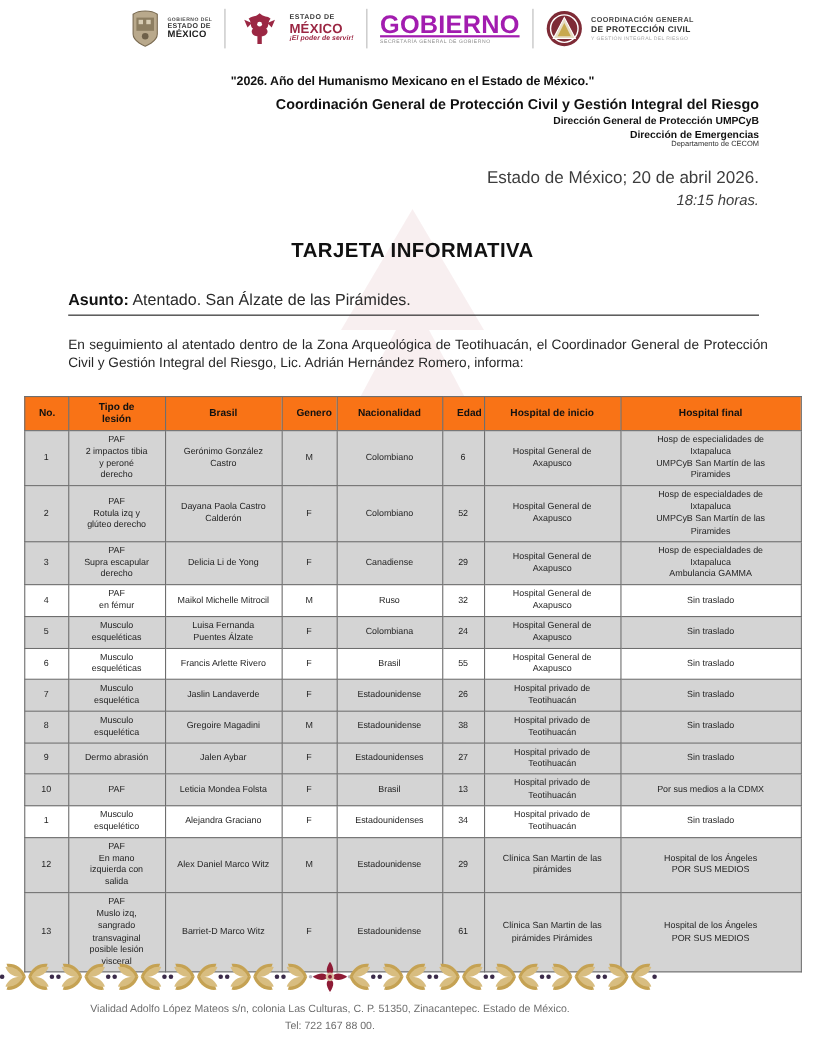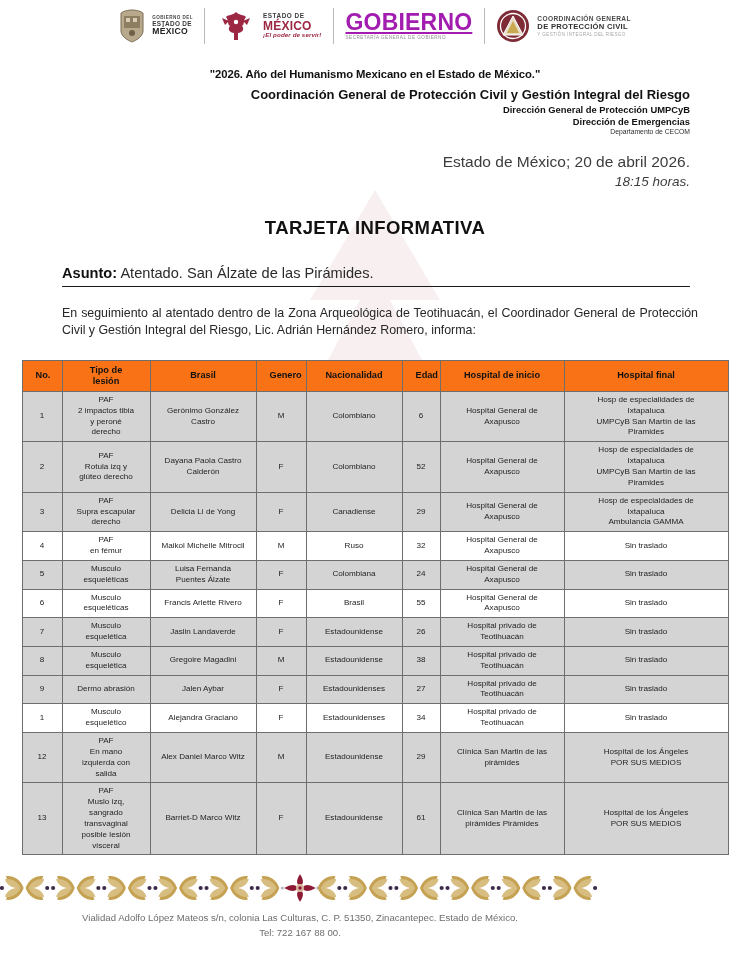--- a/index.html
+++ b/index.html
@@ -375,20 +375,31 @@
             <td>9</td>
             <td>Dermo abrasión</td>
             <td>Jalen Aybar</td>
             <td>F</td>
             <td>Estadounidenses</td>
             <td>27</td>
             <td>Hospital privado de
 Teotihuacán</td>
             <td>Sin traslado</td>
           </tr>
+          <tr class="shade">
+            <td>10</td>
+            <td>PAF</td>
+            <td>Leticia Mondea Folsta</td>
+            <td>F</td>
+            <td>Brasil</td>
+            <td>13</td>
+            <td>Hospital privado de
+Teotihuacán</td>
+            <td>Por sus medios a la CDMX</td>
+          </tr>
           <tr class="plain">
             <td>1</td>
             <td>Musculo
 esquelético</td>
             <td>Alejandra Graciano</td>
             <td>F</td>
             <td>Estadounidenses</td>
             <td>34</td>
             <td>Hospital privado de
 Teotihuacán</td>

